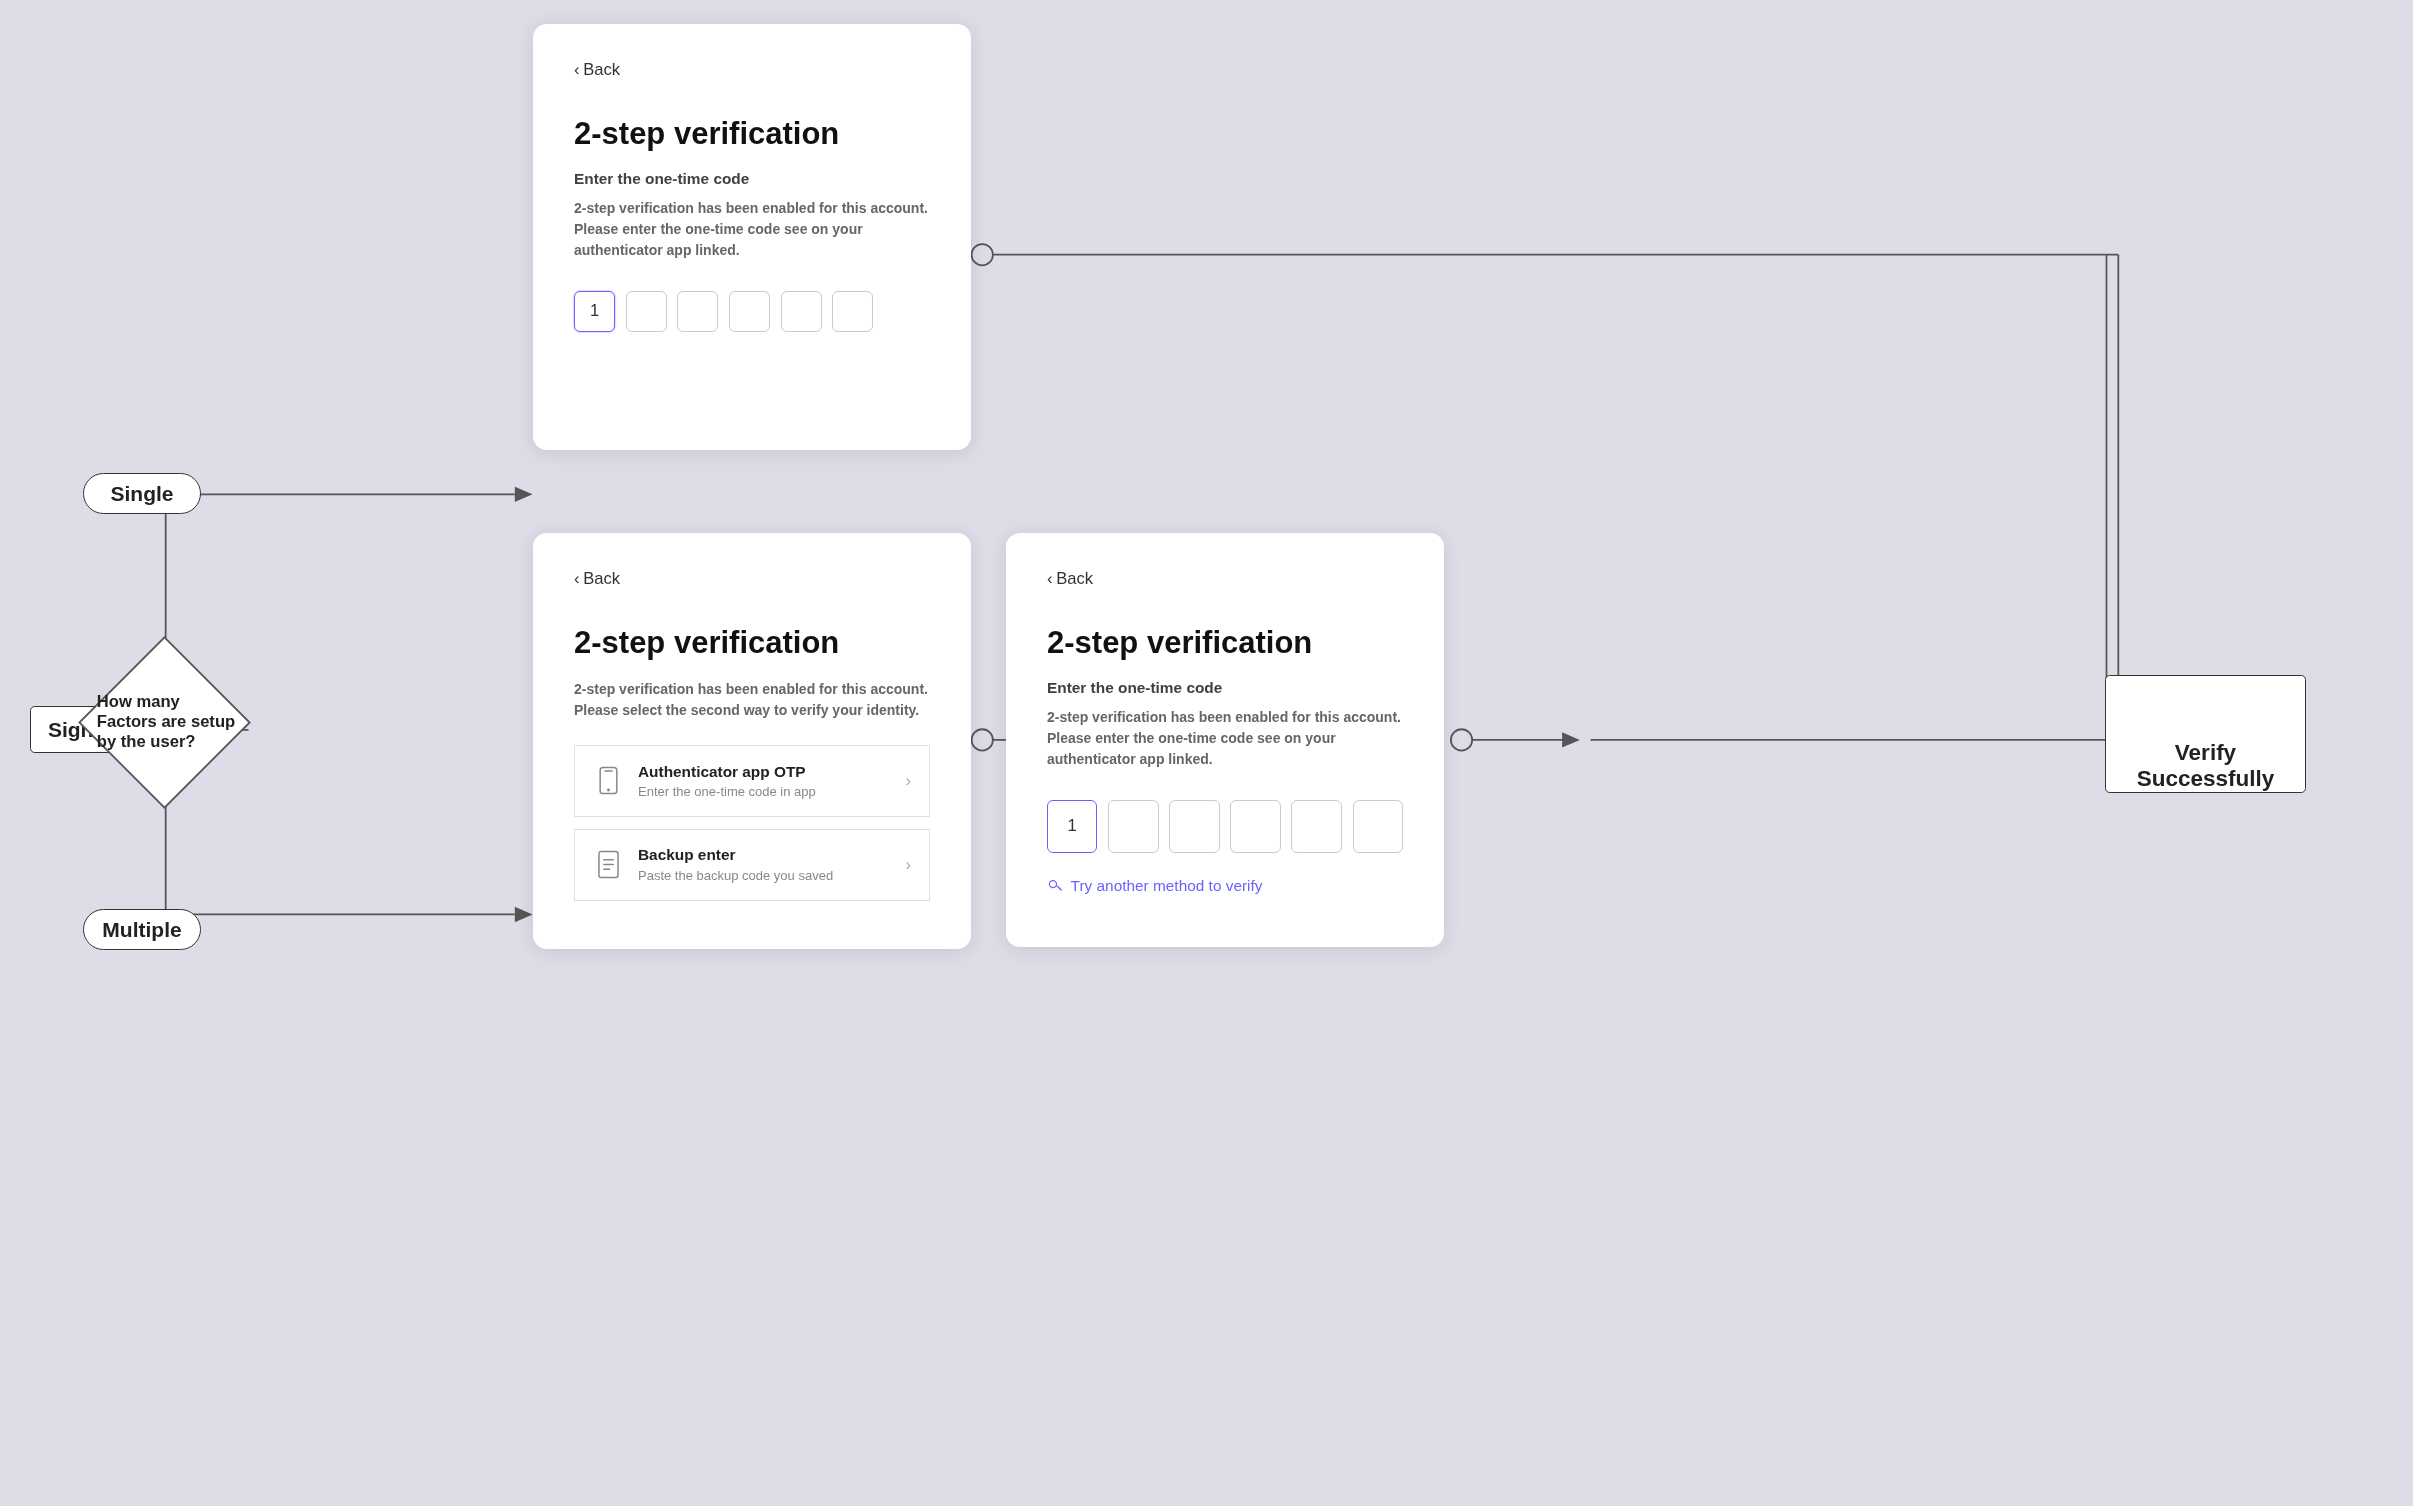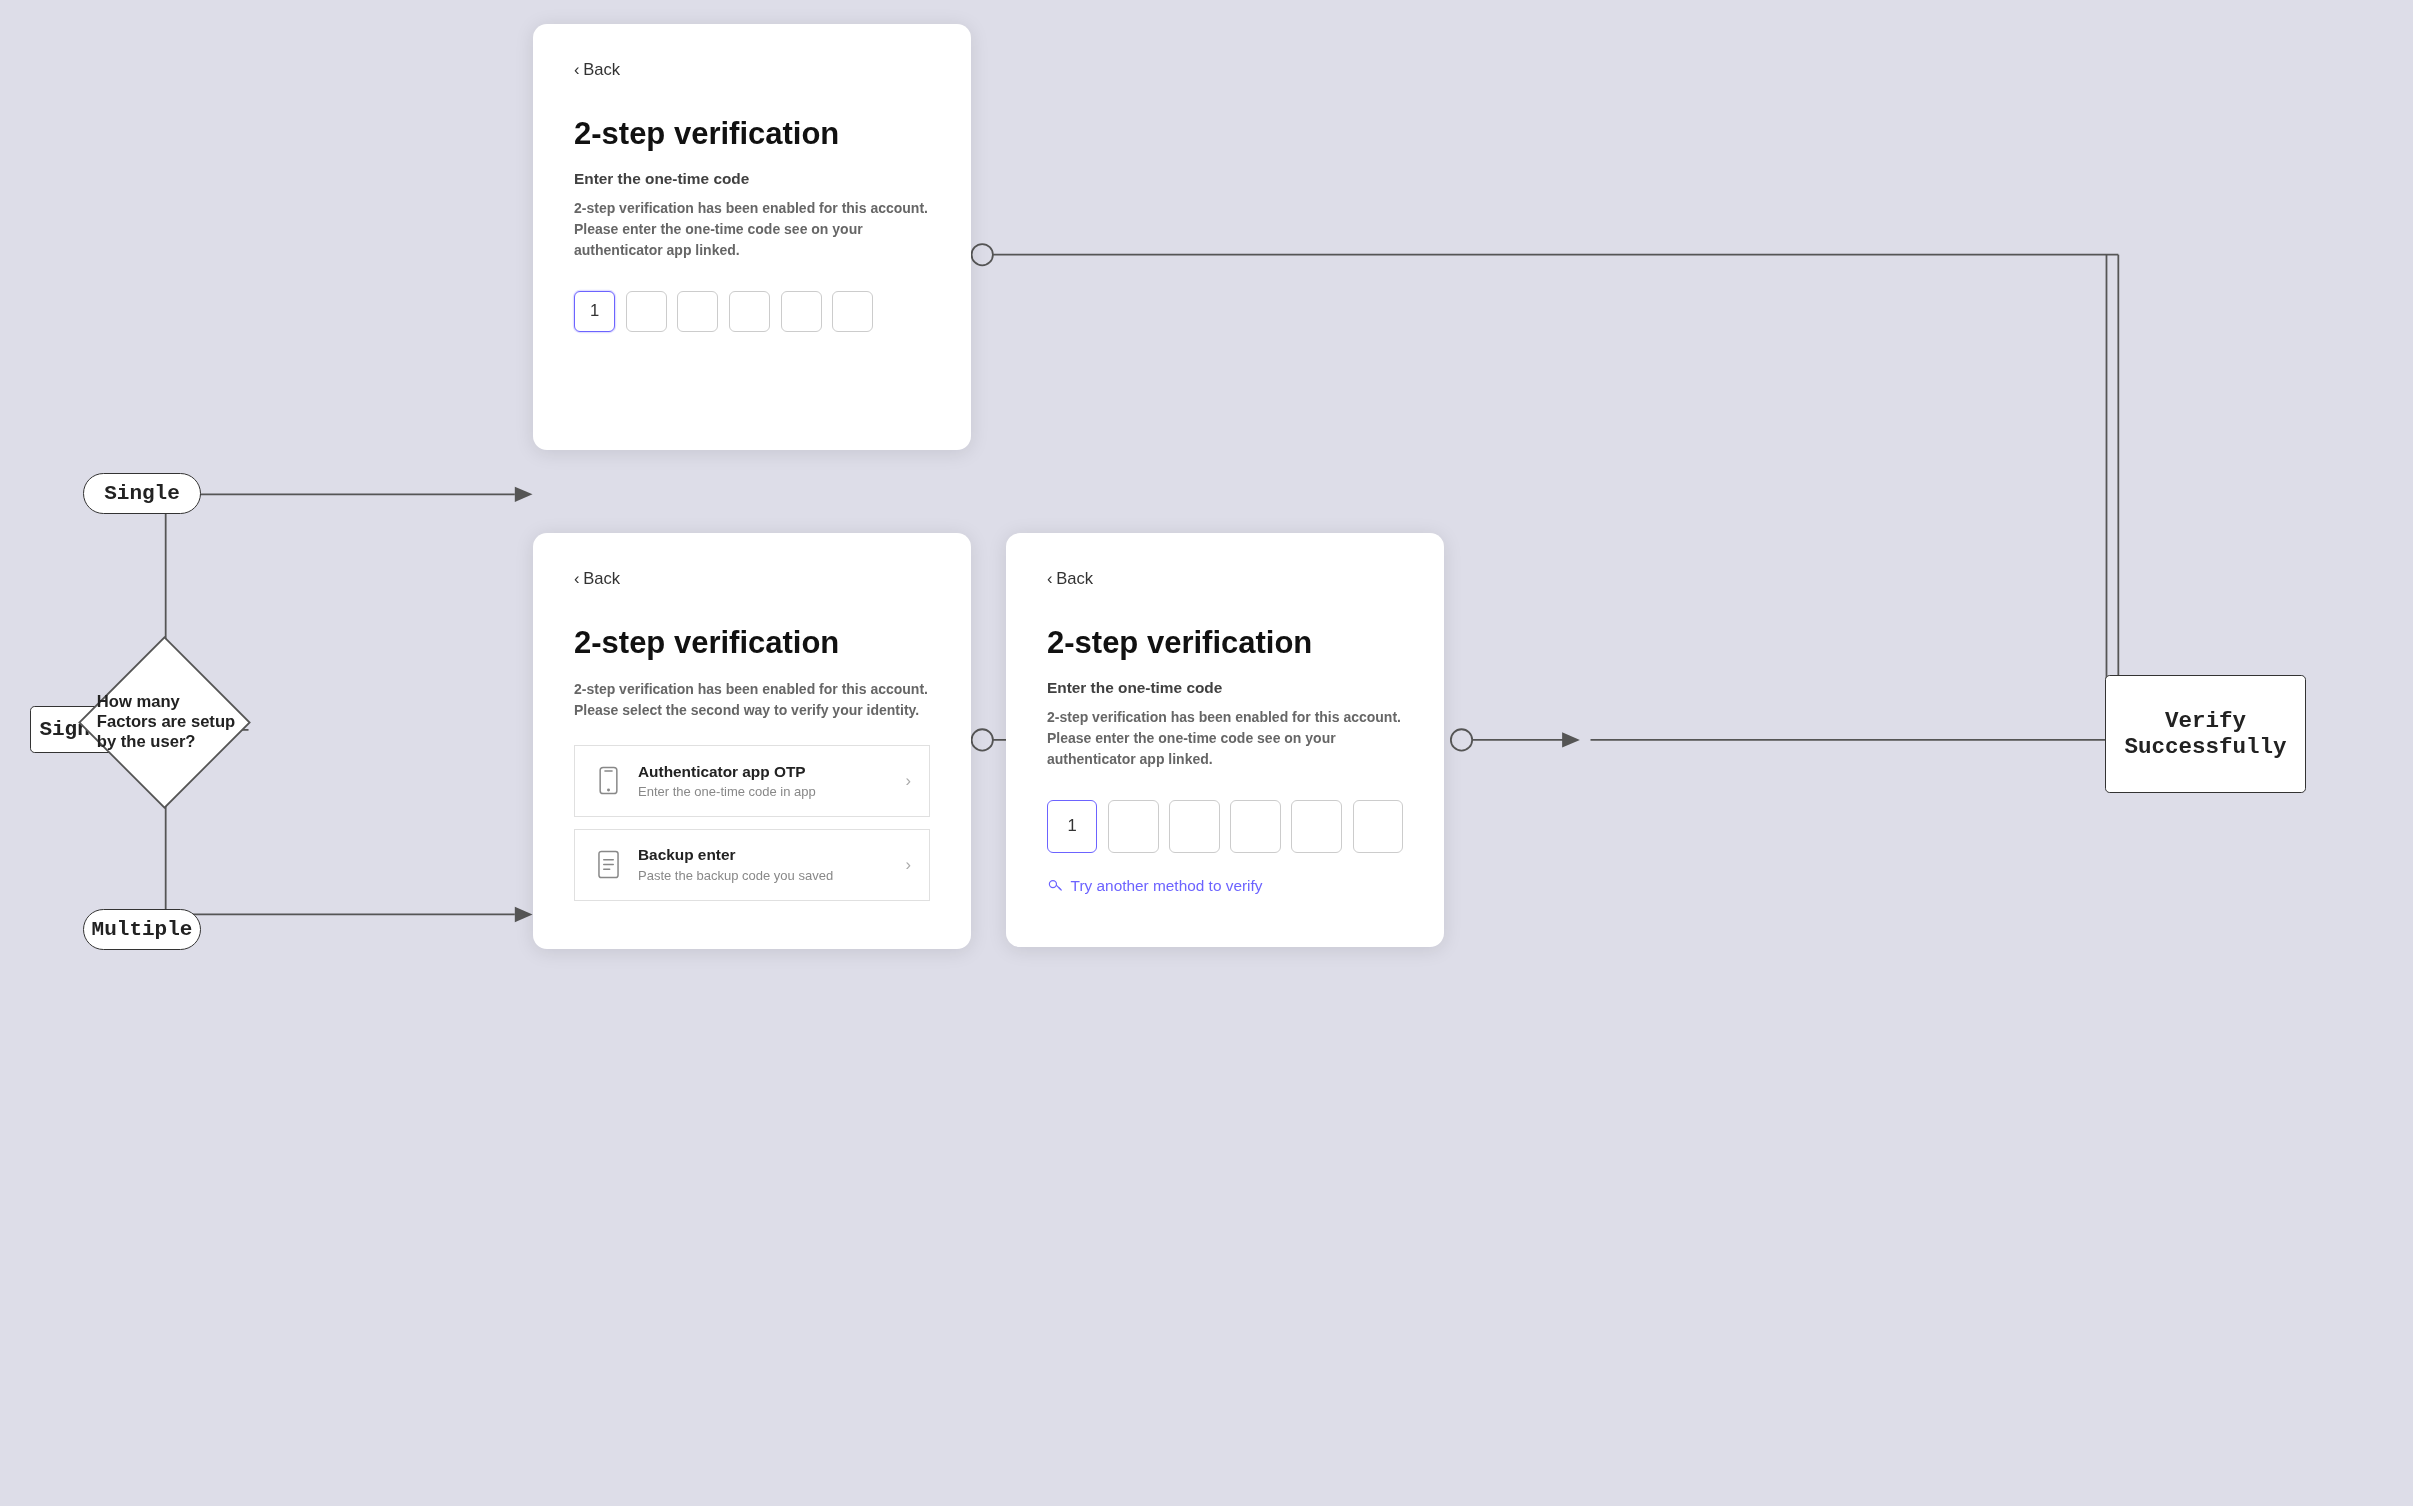--- a/index.html
+++ b/index.html
@@ -62,21 +62,20 @@
       width: 166px;
       height: 95px;
       border-radius: 4.7px;
     }
 
     .node-text {
       font-size: 21px;
       font-weight: 600;
       color: #222;
       text-align: center;
-      font-family: Liberation Mono, monospace;
     }
 
     
     .card {
       position: absolute;
       background: #fff;
       border-radius: 14px;
       box-shadow: 0 2.4px 19px rgba(0,0,0,0.10);
       padding: 36px 41px;
     }
@@ -297,21 +296,21 @@
 </div>
 
 <div class="node node-single">
   <span class="node-text">Single</span>
 </div>
 
 <div class="node node-multiple">
   <span class="node-text">Multiple</span>
 </div>
 
-<div class="node node-verify" style="position:absolute; right:107px; top:675px; width:201px; height:118px; border-radius:4.7px; display:flex; align-items:center; justify-content:center;">
+<div class="node node-verify" style="position:absolute; right:107px; top:675px; width:201px; height:118px; border-radius:4.7px; display:flex; align-items:flex-end; justify-content:center;">
   <span class="node-text" style="white-space:pre-line; font-size:22.5px;">Verify
 Successfully</span>
 </div>
 
 <div class="card card-top">
   <div class="card-back">
     <span>‹</span>
     <span>Back</span>
   </div>
   <div class="card-title">2-step verification</div>

